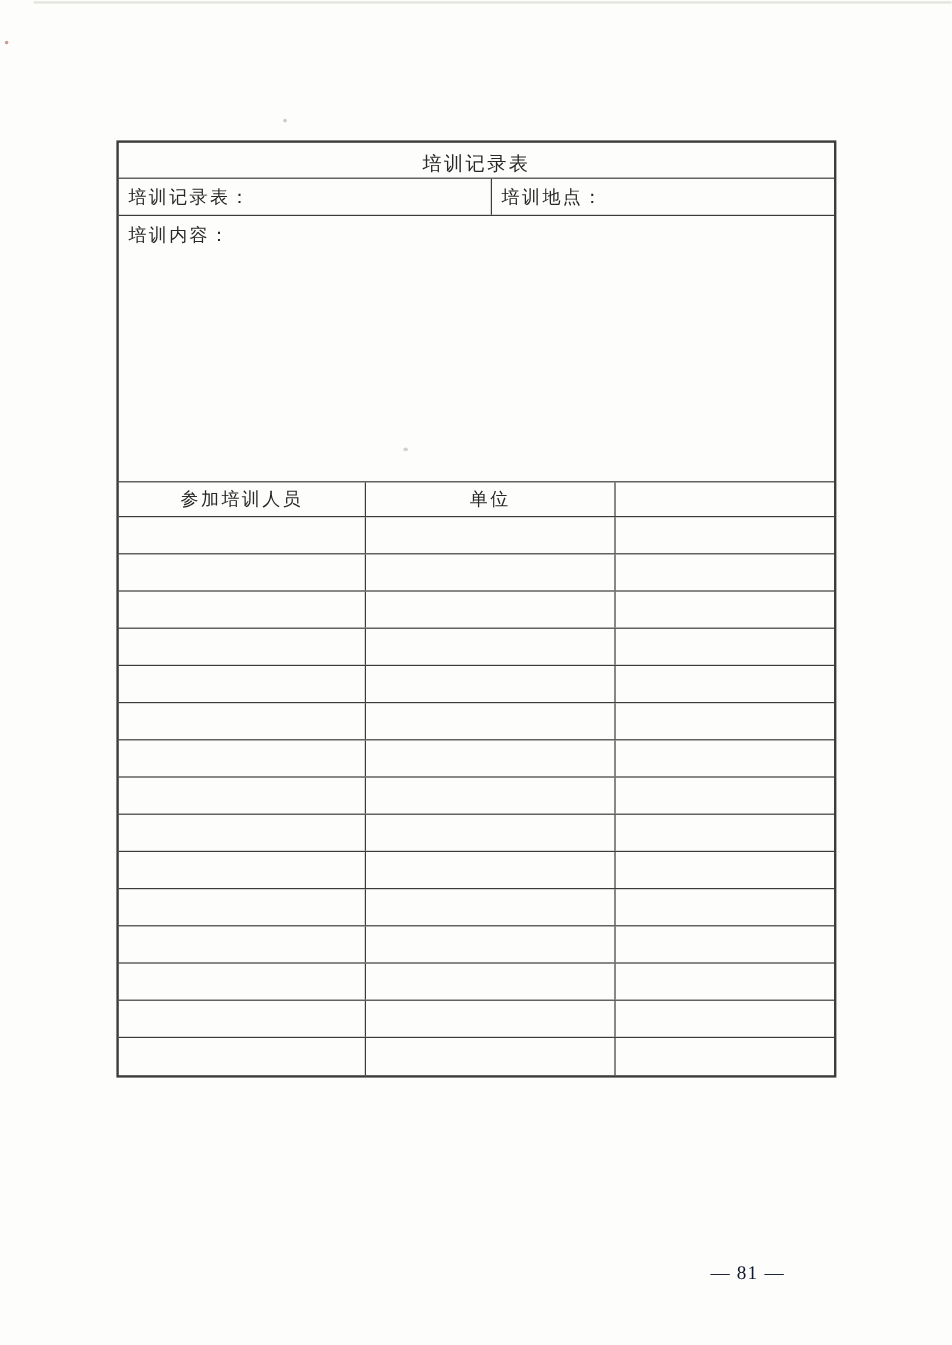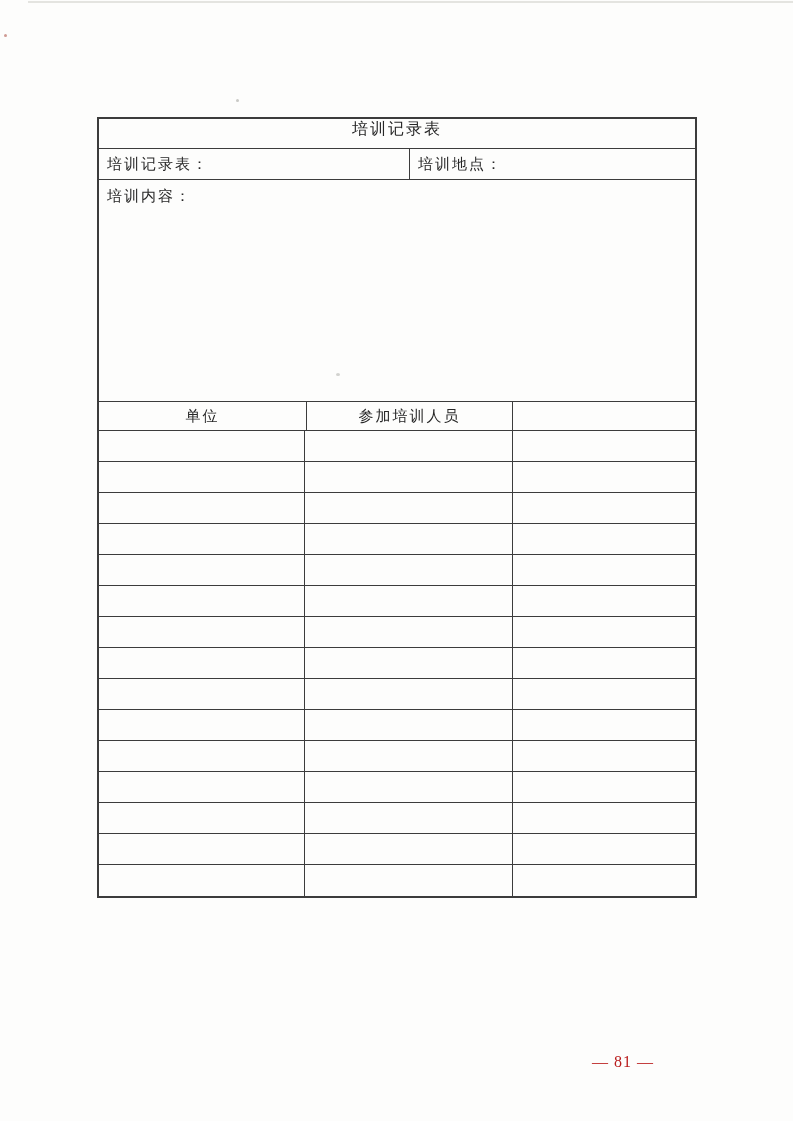--- a/index.html
+++ b/index.html
@@ -23,21 +23,21 @@
   .form {
     position: absolute; left: 97px; top: 117px; width: 600px;
     border: 2px solid #3c3c3c;
     box-sizing: border-box;
     background: transparent;
   }
   .r {
     box-sizing: border-box;
     border-bottom: 1px solid #3c3c3c;
     display: flex;
-    align-items: flex-start;
+    align-items: flex-end;
     font-size: 15px;
     letter-spacing: 2px;
   }
   .r-title {
     height: 30px;
     justify-content: center;
     font-size: 16px;
   }
   .r-meta { height: 31px; padding: 0; }
   .c-time {
@@ -70,21 +70,21 @@
   .pc2 { flex: 1; }
   .r-empty { height: 31px; padding: 0; }
   .r-empty.last { border-bottom: none; }
 
   .page-num {
     position: absolute;
     left: 558px; top: 1053px; width: 130px;
     text-align: center;
     font-size: 16px;
     letter-spacing: 1px;
-    color: #b91c1c;
+    color: #0f172a;
   }
 </style>
 </head>
 <body>
 
 <div>
   <div class="scan-edge-top"></div>
   <div class="speck speck-red"></div>
   <div class="speck speck-1"></div>
   <div class="speck speck-2"></div>
@@ -103,22 +103,22 @@
         <span>培训地点：</span>
       </div>
     </div>
 
 
     <div class="r r-content">
       <span>培训内容：</span>
     </div>
 
     <div class="r r-phead">
+      <div class="pc pc0">参加培训人员</div>
       <div class="pc pc1">单位</div>
-      <div class="pc pc0">参加培训人员</div>
     </div>
 
     <div>
         <div class="r r-empty">
           <div class="pc pc0"></div>
           <div class="pc pc1"></div>
           <div class="pc pc2"></div>
         </div>
         <div class="r r-empty">
           <div class="pc pc0"></div>

